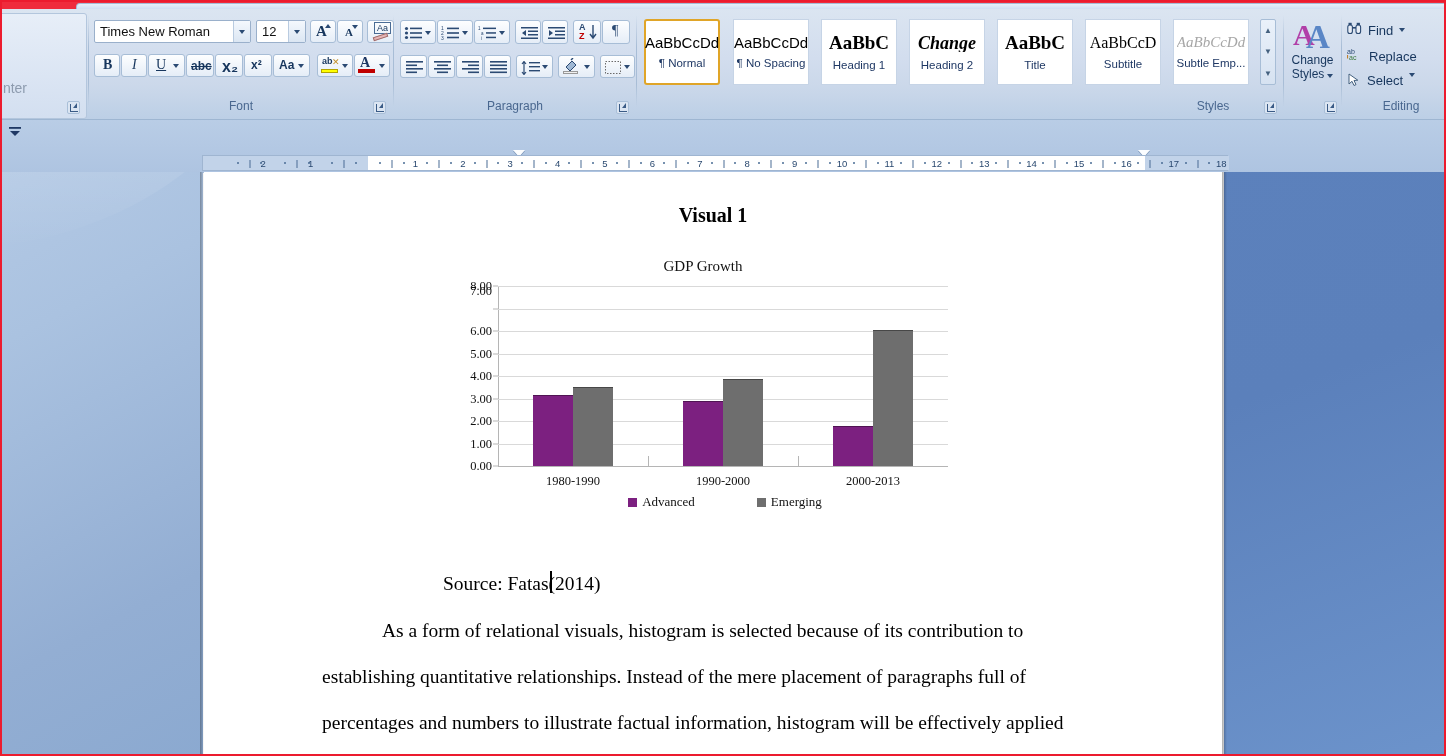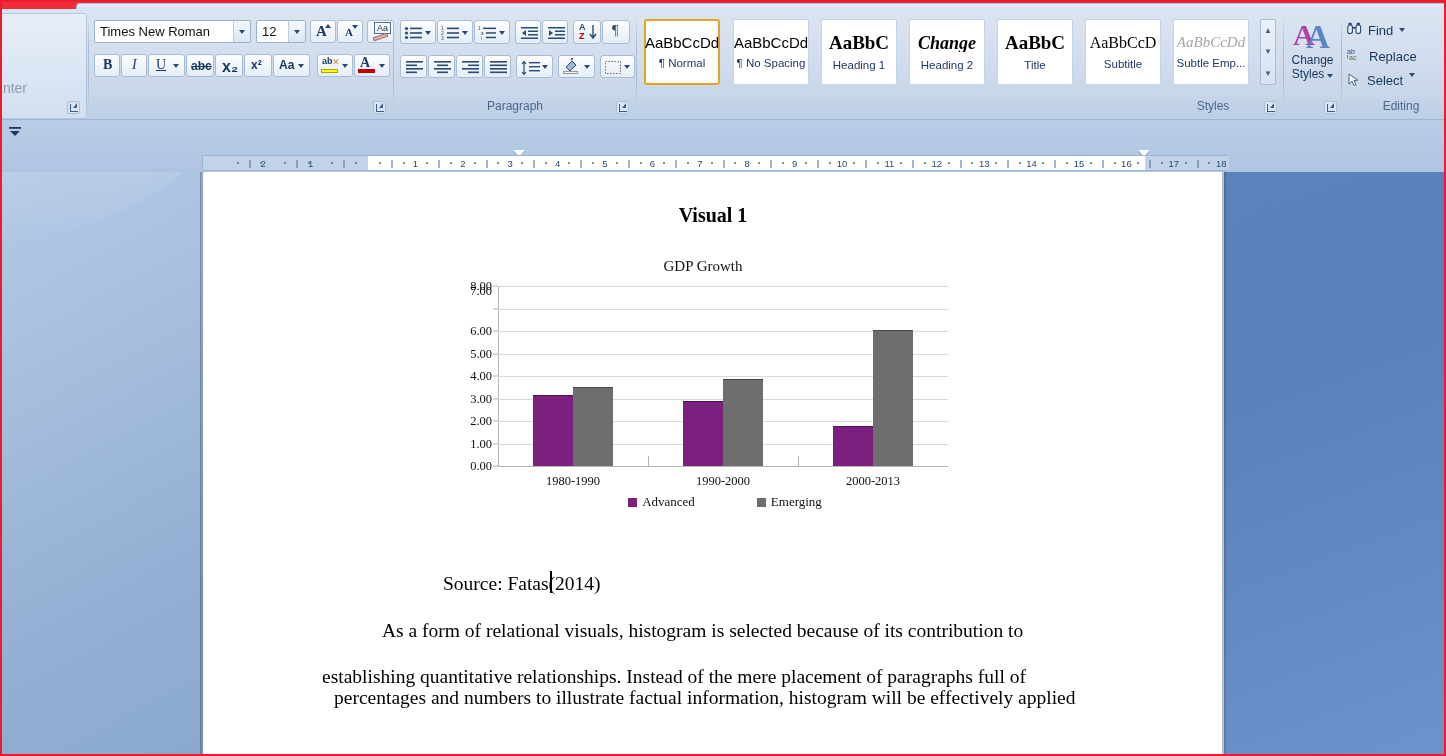--- a/index.html
+++ b/index.html
@@ -285,20 +285,21 @@
           <span style="position:absolute;left:14px;top:2px;font-size:9px;color:#c08f2a;">✕</span>
           <span style="position:absolute;left:3px;bottom:3px;width:17px;height:4px;background:#ffff00;border:1px solid #b3a400;"></span>
           <span style="position:absolute;right:4px;top:9px;" class="caret"></span>
         </div>
         <div class="cap" style="left:264px;top:43px;width:36px;height:23px;">
           <span style="position:absolute;left:5px;top:0px;font-family:'Liberation Serif',serif;font-weight:bold;font-size:14px;color:#1f3864;">A</span>
           <span style="position:absolute;left:3px;bottom:3px;width:17px;height:4px;background:#c00000;"></span>
           <span style="position:absolute;right:4px;top:9px;" class="caret"></span>
         </div>
       </div>
+      <div class="glabel">Font</div>
       <div class="dlaunch" style="right:6px;"></div>
     </div>
     <div class="gdiv" style="left:391px;"></div>
 
     <div class="rgroup" style="left:393px;width:240px;">
       <div class="gbody">
 
         <div class="cap" style="left:5px;top:9px;width:36px;height:24px;">
           <svg width="24" height="14" style="position:absolute;left:3px;top:5px;">
             <circle cx="2.5" cy="2.5" r="1.6" fill="#2b4a73"></circle>
@@ -679,18 +680,18 @@
         </div>
     </div>
 
     <div class="src-line" style="left:240px;top:400px;">
       <span>Source: Fatas</span><span>(2014)</span>
     </div>
     <div class="caret-bar" style="left:347px;top:398px;height:22px;"></div>
 
     <div class="para-line" style="left:179px;top:447px;">As a form of relational visuals, histogram is selected because of its contribution to</div>
     <div class="para-line" style="left:119px;top:493px;">establishing quantitative relationships. Instead of the mere placement of paragraphs full of</div>
-    <div class="para-line" style="left:119px;top:514px;margin-left:12px;">percentages and numbers to illustrate factual information, histogram will be effectively applied</div>
+    <div class="para-line" style="left:119px;top:539px;">percentages and numbers to illustrate factual information, histogram will be effectively applied</div>
   </div>
 
   <div class="page-shadow-l"></div>
   <div class="page-shadow-r"></div>
 </div>
 
 </body></html>

